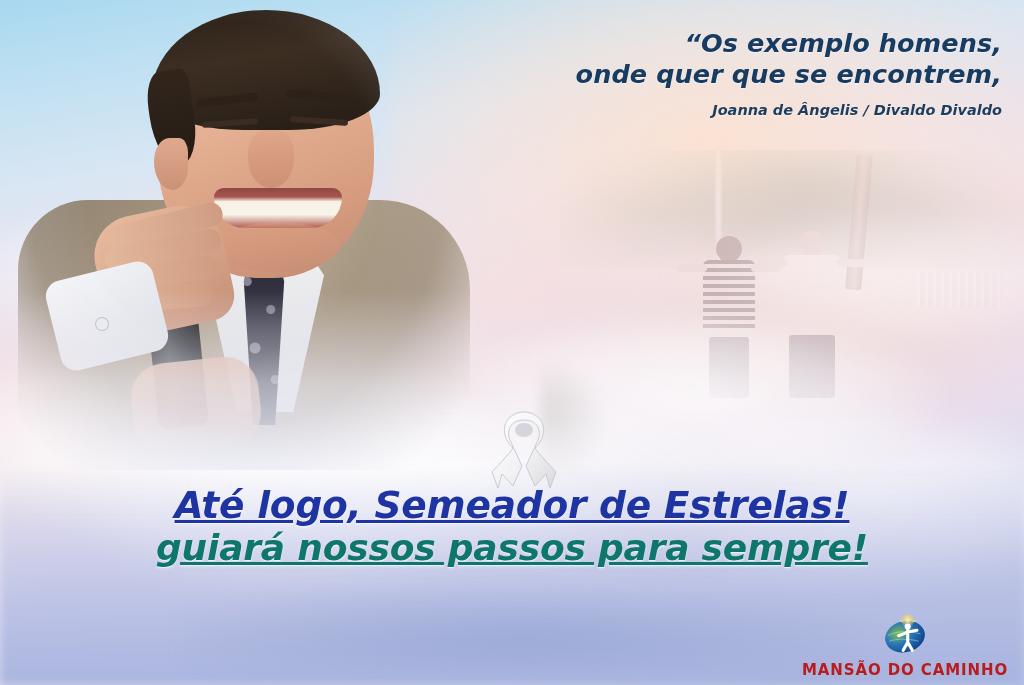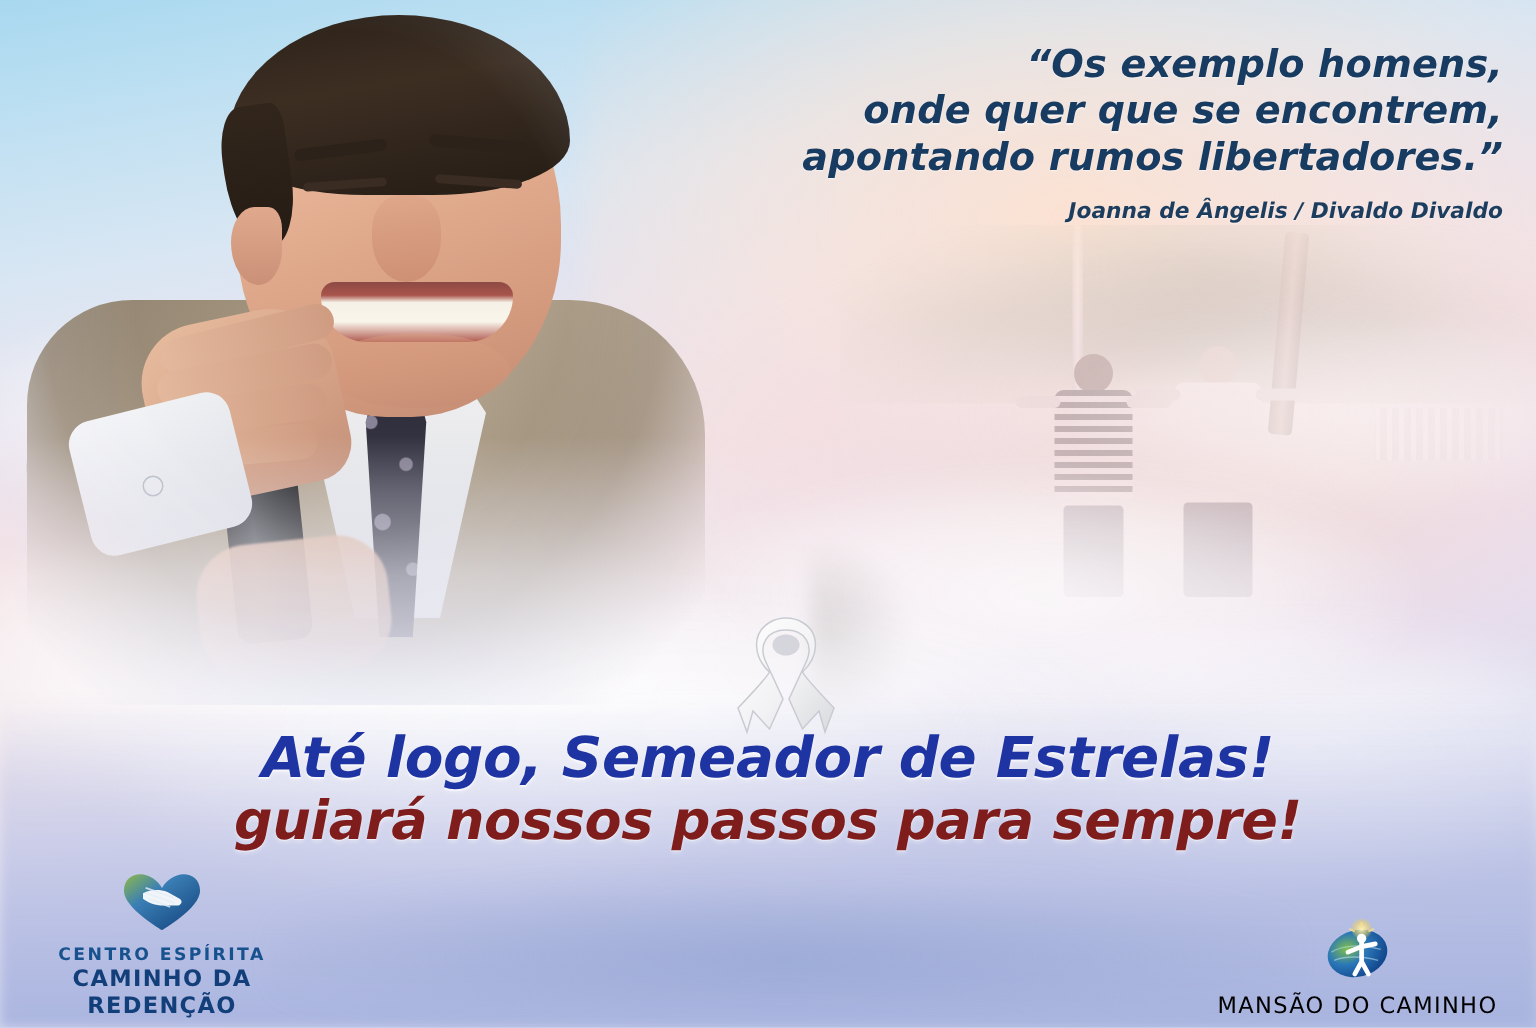--- a/index.html
+++ b/index.html
@@ -248,39 +248,39 @@
     position:absolute; left:0; right:0; top:484px; text-align:center;
   }
   .hl{
     display:block;
     font-family:"DejaVu Sans", sans-serif;
     font-style:italic; font-weight:bold;
     letter-spacing:-.2px;
     text-shadow:0 2px 3px rgba(255,255,255,.35), 0 1px 0 rgba(255,255,255,.5);
     white-space:nowrap;
   }
-  .hl1{ font-size:37.5px; line-height:43px; color:#1f34a3; }
+  .hl1{ font-size:37.5px; line-height:43px; color:#1f34a3;text-decoration:underline; }
   .hl2{ font-size:36px;   line-height:42px; color:#1a56bd; }
-  .hl3{ font-size:36px;   line-height:42px; color:#7f1d1d; }
+  .hl3{ font-size:36px;   line-height:42px; color:#0f766e;text-decoration:underline; }
 
   
   .logo-left{  position:absolute; left:8px;  bottom:6px; width:200px; text-align:center; }
   .logo-right{ position:absolute; right:14px; bottom:6px; width:210px; text-align:center; }
   .logo-mark{ display:block; margin:0 auto 3px; }
   .logo-t1{
     display:block; font-family:"DejaVu Sans", sans-serif; font-weight:bold;
     font-size:11.5px; letter-spacing:1.6px; color:#17528f; line-height:14px;
   }
   .logo-t2{
     display:block; font-family:"DejaVu Sans", sans-serif; font-weight:bold;
     font-size:15px; letter-spacing:.9px; color:#123f7a; line-height:18px;
   }
   .logo-single{
-    display:block; font-family:"DejaVu Sans", sans-serif; font-weight:normal;
-    font-size:15px; letter-spacing:.9px; color:#000000; line-height:18px;
+    display:block; font-family:"DejaVu Sans", sans-serif; font-weight:bold;
+    font-size:15px; letter-spacing:.9px; color:#b91c1c; line-height:18px;
   }
 </style>
 </head>
 <body>
 
 <div id="poster">
 
   <div class="sky-base"></div>
   <div class="sky-warm"></div>
   <div class="sky-pink"></div>
@@ -347,21 +347,20 @@
     <div class="pt-finger f4"></div>
     <div class="pt-cuff"></div>
     <div class="pt-cuffbtn"></div>
     <div class="pt-hand2"></div>
     <div class="pt-fade"></div>
   </div>
 
   <div class="quote">
     <span class="quote-line">“Os exemplo homens,</span>
     <span class="quote-line">onde quer que se encontrem,</span>
-    <span class="quote-line">apontando rumos libertadores.”</span>
     <span class="quote-attr">Joanna de Ângelis / Divaldo Divaldo</span>
   </div>
 
   <div class="ribbon">
     <svg viewBox="0 0 70 84" width="70" height="84" aria-hidden="true">
       <defs>
         <linearGradient id="rbg" x1="0" y1="0" x2="1" y2="1">
           <stop offset="0%" stop-color="#ffffff"></stop>
           <stop offset="55%" stop-color="#f2f2f4"></stop>
           <stop offset="100%" stop-color="#d9dade"></stop>
@@ -376,40 +375,20 @@
         <ellipse cx="35" cy="22" rx="9" ry="7" fill="#b9bcc6" opacity=".55"></ellipse>
       </g>
     </svg>
   </div>
 
   <div class="headline">
     <span class="hl hl1">Até logo, Semeador de Estrelas!</span>
     <span class="hl hl3">guiará nossos passos para sempre!</span>
   </div>
 
-  <div class="logo-left">
-    <span class="logo-mark">
-      <svg viewBox="0 0 64 44" width="58" height="40" aria-hidden="true">
-        <defs>
-          <linearGradient id="hg" x1="0" y1="0" x2="1" y2="1">
-            <stop offset="0%" stop-color="#8fb94a"></stop>
-            <stop offset="35%" stop-color="#3a7fb5"></stop>
-            <stop offset="100%" stop-color="#123f7a"></stop>
-          </linearGradient>
-        </defs>
-        <path d="M32 43 C32 43 4 27 4 14 C4 6 10 2 16 2 C23 2 29 7 32 12
-                 C35 7 41 2 48 2 C54 2 60 6 60 14 C60 27 32 43 32 43 Z" fill="url(#hg)"></path>
-        <path d="M18 16 C24 13 30 13 36 15 L45 20 C47 21 47 24 44 25 L33 25
-                 C27 25 22 23 18 20 Z" fill="#ffffff" opacity=".93"></path>
-        <path d="M20 12 L40 19 M21 16 L41 23 M22 20 L38 26" stroke="#e6eef6" stroke-width="1.4" fill="none" opacity=".8"></path>
-      </svg>
-    </span>
-    <span class="logo-t1">CENTRO ESPÍRITA</span>
-    <span class="logo-t2">CAMINHO DA REDENÇÃO</span>
-  </div>
 
   <div class="logo-right">
     <span class="logo-mark">
       <svg viewBox="0 0 54 46" width="50" height="42" aria-hidden="true">
         <defs>
           <radialGradient id="gg" cx="35%" cy="35%" r="75%">
             <stop offset="0%" stop-color="#7fc04a"></stop>
             <stop offset="45%" stop-color="#2a77b8"></stop>
             <stop offset="100%" stop-color="#0f3f86"></stop>
           </radialGradient>

